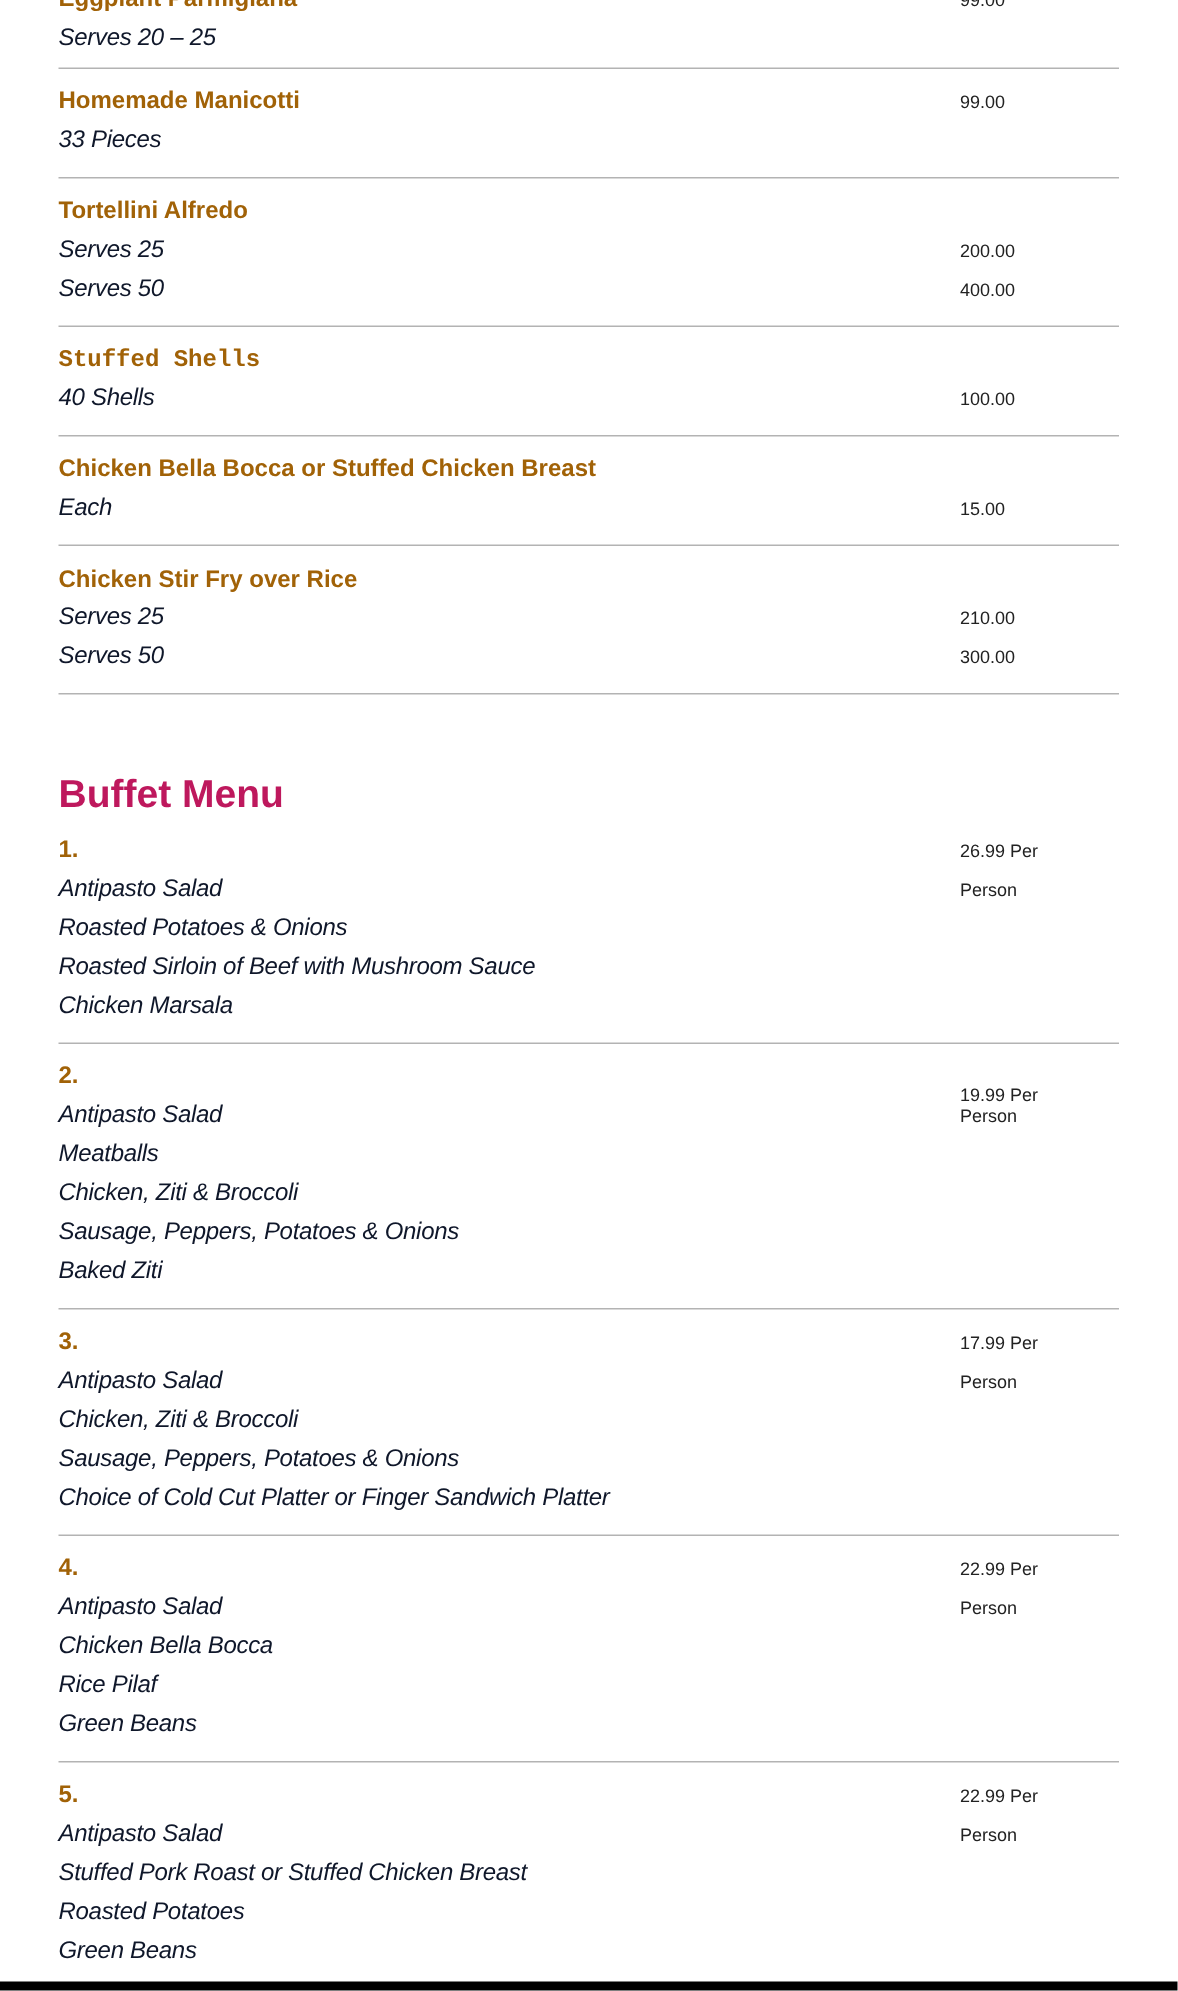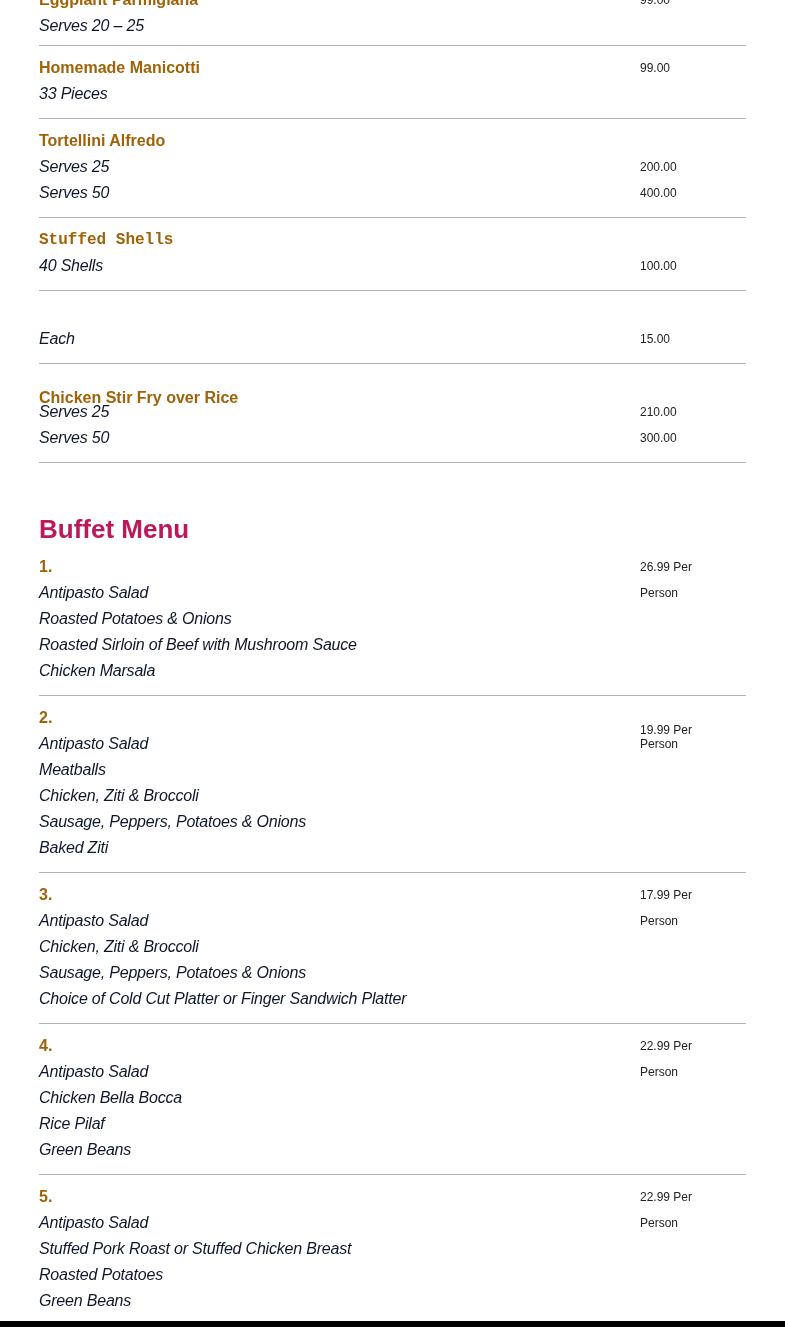--- a/index.html
+++ b/index.html
@@ -59,28 +59,29 @@
 <div class="wrap" style="top:227px;">
   <div class="row" style="height:63px;">
     <div class="line title" style="position:absolute;top:0;font-family:Liberation Mono, monospace;">Stuffed Shells</div>
     <div class="line sub" style="position:absolute;top:26px;">40 Shells</div>
     <div class="price" style="top:26px;line-height:26px;">100.00</div>
   </div>
 </div>
 
 <div class="wrap" style="top:300px;">
   <div class="row" style="height:63px;">
+    <div class="line title" style="position:absolute;top:0;">Chicken Bella Bocca or Stuffed Chicken Breast</div>
     <div class="line sub" style="position:absolute;top:26px;">Each</div>
     <div class="price" style="top:26px;line-height:26px;text-align:right;">15.00</div>
   </div>
 </div>
 
 <div class="wrap" style="top:373px;">
   <div class="row" style="height:89px;">
-    <div class="line title" style="position:absolute;top:12px;text-align:center;">Chicken Stir Fry over Rice</div>
+    <div class="line title" style="position:absolute;top:1px;text-align:center;">Chicken Stir Fry over Rice</div>
     <div class="line sub" style="position:absolute;top:26px;">Serves 25</div>
     <div class="price" style="top:26px;line-height:26px;">210.00</div>
     <div class="line sub" style="position:absolute;top:52px;">Serves 50</div>
     <div class="price" style="top:52px;line-height:26px;">300.00</div>
   </div>
 </div>
 
 <div class="section-title">Buffet Menu</div>
 
 <div class="wrap" style="top:554px;">

